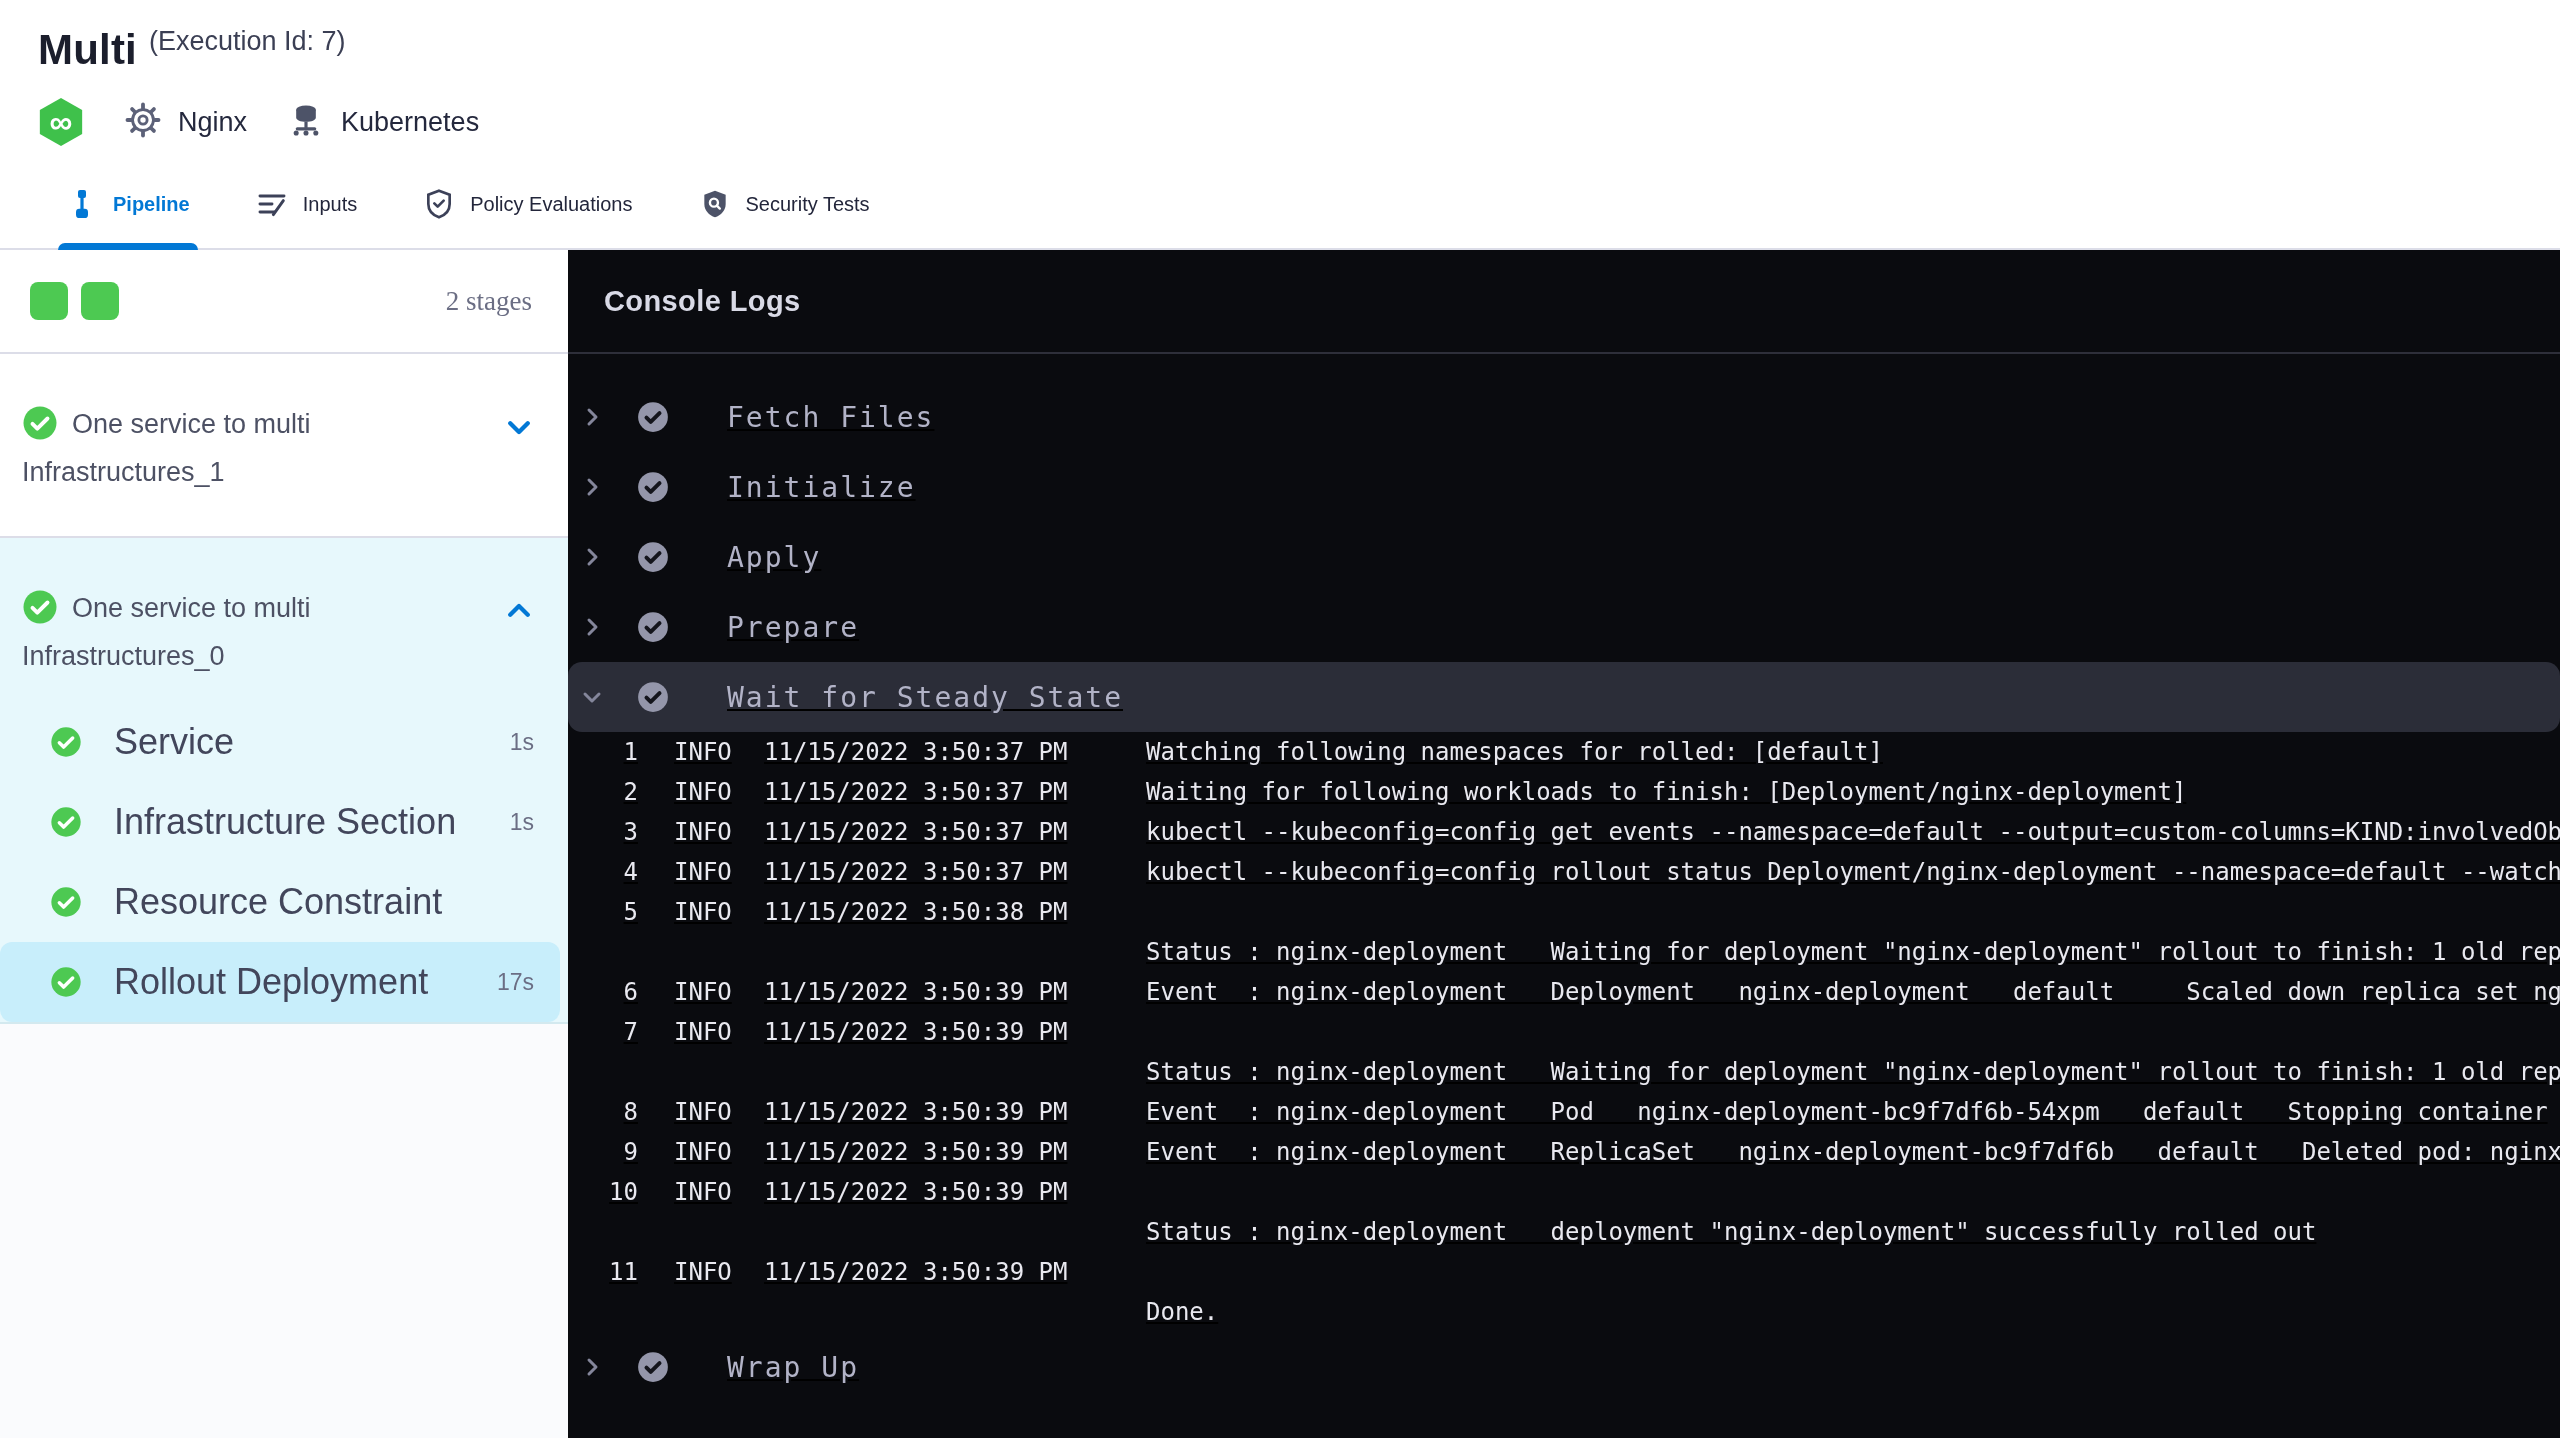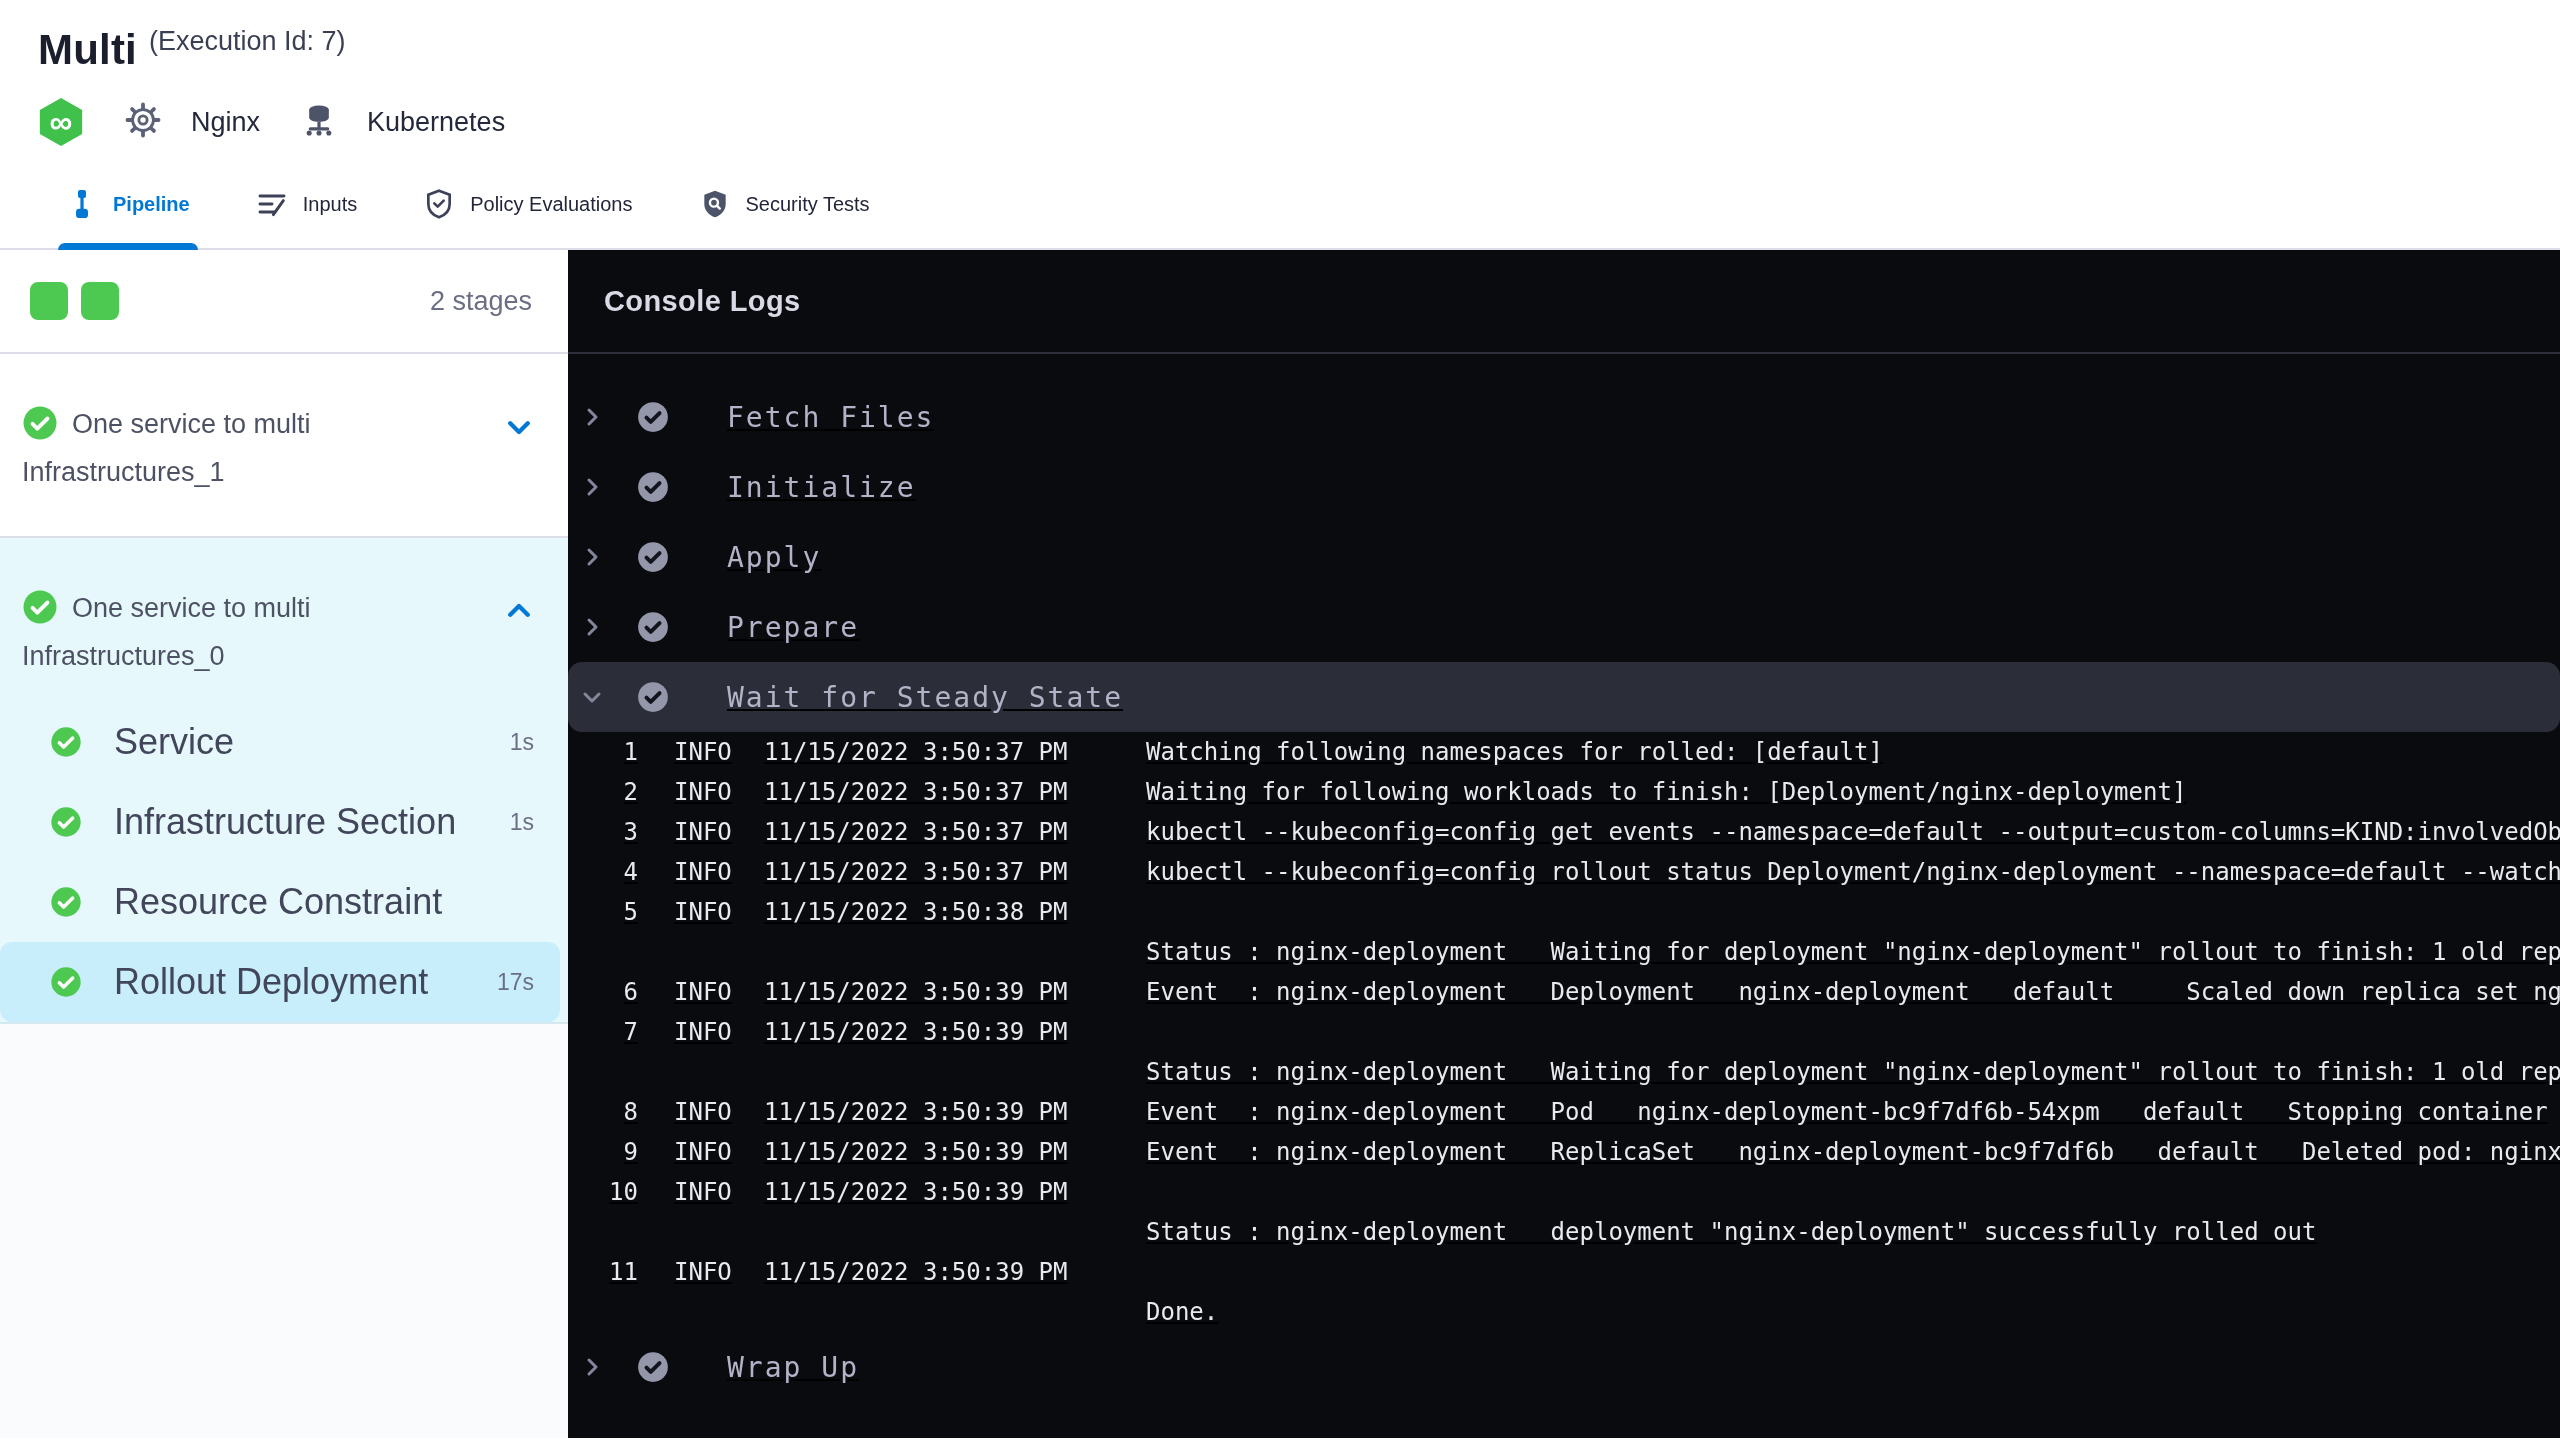--- a/index.html
+++ b/index.html
@@ -16,38 +16,38 @@
   .title-row { display:flex; align-items:flex-start; gap:12px; }
   .page-title { font-size:42px; font-weight:bold; color:#1b1e2c; letter-spacing:.2px; }
   .exec-id { font-size:27px; color:#3b3f54; }
   .entities-row { margin-top:24px; display:flex; align-items:center; gap:40px; }
   .harness-badge {
     width:46px; height:48px; background:#3fc14b; color:#fff;
     clip-path:polygon(50% 0%, 96% 25%, 96% 75%, 50% 100%, 4% 75%, 4% 25%);
     display:flex; align-items:center; justify-content:center;
     font-size:32px; font-weight:bold;
   }
-  .entity { display:flex; align-items:center; gap:29px; }
+  .entity { display:flex; align-items:center; gap:16px; }
   .entity-label { font-size:27px; color:#24283d; }
 
   
   .tabbar { height:90px; display:flex; align-items:stretch; gap:66px; padding-left:66px; border-bottom:2px solid #dcdde8; background:#fff; }
   .tab { display:flex; align-items:center; gap:15px; font-size:20px; color:#23263b; position:relative; cursor:pointer; }
   .tab.active { color:#0278d5; font-weight:bold; }
   .tab.active::after { content:""; position:absolute; left:-8px; right:-8px; bottom:-2px; height:7px; background:#0278d5; border-radius:7px 7px 0 0; }
 
   
   .main { display:flex; height:1188px; }
 
   
   .sidebar { width:568px; display:flex; flex-direction:column; background:#fff; }
   .stages-header { height:104px; flex:none; display:flex; align-items:center; padding:0 36px 0 30px; border-bottom:2px solid #dcdde8; }
   .stage-squares { display:flex; gap:13px; }
   .stage-square { width:38px; height:38px; border-radius:8px; background:#4dc952; }
-  .stage-count { margin-left:auto; font-size:27px; color:#6b6e84; }
+  .stage-count { margin-left:auto; font-size:27px; color:#6b6e84;font-family:Liberation Serif, serif; }
 
   .stage-card { padding:50px 30px 44px 22px; position:relative; border-bottom:2px solid #dcdde8; }
   .stage-label { width:446px; font-size:27px; line-height:40px; color:#4d5164; }
   .stage-label .check-inline { display:inline-block; vertical-align:-8px; margin-right:14px; }
   .stage-chevron { position:absolute; right:34px; top:58px; color:#0278d5; cursor:pointer; }
 
   .stage-expanded { background:#e7f8fc; border-bottom:2px solid #d3e9ef; }
   .stage-expanded .stage-card { border-bottom:none; padding-bottom:26px; }
   .substeps { padding-right:8px; }
   .substep { display:flex; align-items:center; height:80px; padding:0 26px 0 50px; border-radius:12px; cursor:pointer; }

